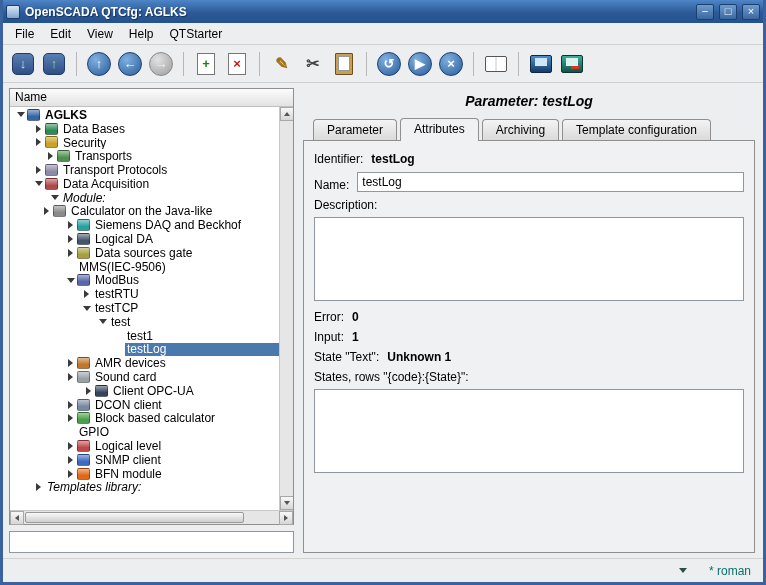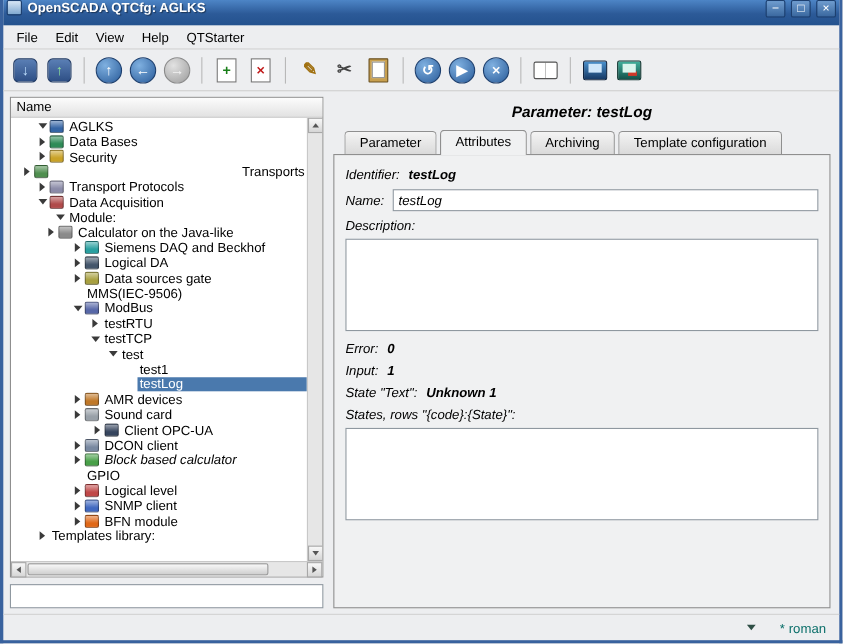--- a/index.html
+++ b/index.html
@@ -13,21 +13,21 @@
   .window {
     width:766px; height:585px;
     border:3px solid #39629e; border-top:none;
     background:#edeef0;
     display:flex; flex-direction:column;
   }
   
   .titlebar {
     height:23px; flex:0 0 23px;
     background:linear-gradient(180deg,#4d85c6 0%,#2c5a98 55%,#24528e 100%);
-    display:flex; gap:5px; padding:0 3px;
+    display:flex; align-items:center; gap:5px; padding:0 3px;
   }
   .title-icon { width:14px; height:14px; flex:0 0 14px;
     background:linear-gradient(#d8e6f4,#7fa8d0); border:1px solid #1d3f6e; border-radius:2px; }
   .title-text { flex:1; color:#fff; font-weight:bold; text-shadow:1px 1px 1px rgba(0,0,0,.45); }
   .win-btn { width:18px; height:16px; display:flex; align-items:center; justify-content:center;
     color:#fff; font-size:11px; line-height:1;
     background:linear-gradient(#6f9cce,#3a689f); border:1px solid #1d3f6e; border-radius:2px; }
   
   .menubar { height:22px; flex:0 0 22px; display:flex; align-items:center; padding:0 4px;
     border-bottom:1px solid #d2d2d2; }
@@ -73,21 +73,21 @@
   .tree-row { height:13.8px; display:flex; align-items:center; white-space:nowrap; overflow:hidden; }
   .arrow { width:13px; flex:0 0 13px; display:flex; align-items:center; justify-content:center; }
   .arrow.open::before { content:""; border-left:4px solid transparent; border-right:4px solid transparent;
     border-top:5px solid #3a3a3a; }
   .arrow.closed::before { content:""; border-top:4px solid transparent; border-bottom:4px solid transparent;
     border-left:5px solid #3a3a3a; }
   .node-icon { width:13px; height:12px; flex:0 0 13px; margin-right:3px;
     border:1px solid rgba(0,0,0,.35); border-radius:2px;
     background-image:linear-gradient(rgba(255,255,255,.5),rgba(255,255,255,0) 65%); }
   .tree-row .lbl { flex:1; padding:0 2px; overflow:hidden; }
-  .italic { }
+  .italic { font-style:italic; }
   .tree-row.selected .lbl { background:#4a79ad; color:#fff; }
   
   .vscroll { width:14px; flex:0 0 14px; border-left:1px solid #c8c8c8; background:#e6e6e6;
     display:flex; flex-direction:column; }
   .hscroll { height:14px; flex:0 0 14px; border-top:1px solid #c8c8c8; background:#e6e6e6; display:flex; }
   .scroll-btn { width:14px; height:14px; flex:0 0 14px; background:linear-gradient(#f8f8f8,#d6d6d6);
     border:1px solid #a8a8a8; display:flex; align-items:center; justify-content:center; }
   .sb-up::before { content:""; border-left:3px solid transparent; border-right:3px solid transparent; border-bottom:4px solid #555; }
   .sb-down::before { content:""; border-left:3px solid transparent; border-right:3px solid transparent; border-top:4px solid #555; }
   .sb-left::before { content:""; border-top:3px solid transparent; border-bottom:3px solid transparent; border-right:4px solid #555; }
@@ -101,21 +101,21 @@
   .splitter { width:7px; flex:0 0 7px; }
   
   .right-col { flex:1; display:flex; flex-direction:column; min-width:0; padding:0 2px; }
   .panel-title { text-align:center; font-size:14px; font-weight:bold; font-style:italic; padding:5px 0 9px; }
   .tabs { display:flex; align-items:flex-end; padding-left:10px; position:relative; z-index:2; }
   .tab { padding:3px 13px; background:linear-gradient(#f4f4f4,#dadada);
     border:1px solid #8f8f8f; border-bottom:none; border-radius:4px 4px 0 0; margin-right:3px; }
   .tab.active { background:#f0f1f2; padding-bottom:5px; margin-bottom:-1px; }
   .tab-content { flex:1; min-height:0; border:1px solid #8f8f8f; background:#f0f1f2;
     padding:8px 10px; display:flex; flex-direction:column; }
-  .field-row { display:flex; align-items:center; margin:3px 0;font-style:italic; }
+  .field-row { display:flex; align-items:flex-end; margin:3px 0; }
   .f-label { margin-right:8px; }
   .f-val { font-weight:bold; }
   .text-input { flex:1; height:20px; border:1px solid #8f98a0; padding:0 4px; font:inherit; background:#fff; }
   .text-area { width:100%; height:84px; border:1px solid #8f98a0; background:#fff; resize:none;
     font:inherit; margin:2px 0 6px; }
   
   .statusbar { height:24px; flex:0 0 24px; display:flex; align-items:center; justify-content:flex-end;
     gap:22px; padding:0 12px; border-top:1px solid #d2d2d2; }
   .tray-arrow { width:0; height:0; border-left:4px solid transparent; border-right:4px solid transparent;
     border-top:5px solid #2e4e45; }
@@ -191,36 +191,36 @@
       <div class="tb-btn app2"></div>
     </div>
 
   <div class="main">
 
     <div class="left-col">
       <div class="tree-panel">
         <div class="tree-header">Name</div>
         <div class="tree-viewport">
           <div class="tree-body" id="tree">
-              <div class="tree-row" style="padding-left: 22px;">
+              <div class="tree-row" style="padding-left: 4px; font-weight: bold;">
                 <span class="arrow open"></span>
                 <span class="node-icon" style="background-color: rgb(53, 101, 165);"></span>
                 <span class="lbl">AGLKS</span>
               </div>
               <div class="tree-row" style="padding-left: 22px;">
                 <span class="arrow closed"></span>
                 <span class="node-icon" style="background-color: rgb(46, 139, 87);"></span>
                 <span class="lbl">Data Bases</span>
               </div>
               <div class="tree-row" style="padding-left: 22px;">
                 <span class="arrow closed"></span>
                 <span class="node-icon" style="background-color: rgb(201, 162, 39);"></span>
                 <span class="lbl">Security</span>
               </div>
-              <div class="tree-row" style="padding-left: 8px; text-align: right;">
+              <div class="tree-row" style="padding-left: 34px;">
                 <span class="arrow closed"></span>
                 <span class="node-icon" style="background-color: rgb(79, 143, 79);"></span>
                 <span class="lbl">Transports</span>
               </div>
               <div class="tree-row" style="padding-left: 22px;">
                 <span class="arrow closed"></span>
                 <span class="node-icon" style="background-color: rgb(139, 139, 168);"></span>
                 <span class="lbl">Transport Protocols</span>
               </div>
               <div class="tree-row" style="padding-left: 22px;">
@@ -294,21 +294,21 @@
               <div class="tree-row" style="padding-left: 72px;">
                 <span class="arrow closed"></span>
                 <span class="node-icon" style="background-color: rgb(54, 69, 94);"></span>
                 <span class="lbl">Client OPC-UA</span>
               </div>
               <div class="tree-row" style="padding-left: 54px;">
                 <span class="arrow closed"></span>
                 <span class="node-icon" style="background-color: rgb(120, 136, 160);"></span>
                 <span class="lbl">DCON client</span>
               </div>
-              <div class="tree-row" style="padding-left: 54px; font-style: italic;">
+              <div class="tree-row" style="padding-left: 54px;">
                 <span class="arrow closed"></span>
                 <span class="node-icon" style="background-color: rgb(72, 160, 72);"></span>
                 <span class="lbl">Block based calculator</span>
               </div>
               <div class="tree-row" style="padding-left: 54px;">
                 <span class="arrow none"></span>
                 <span class="lbl">GPIO</span>
               </div>
               <div class="tree-row" style="padding-left: 54px;">
                 <span class="arrow closed"></span>

